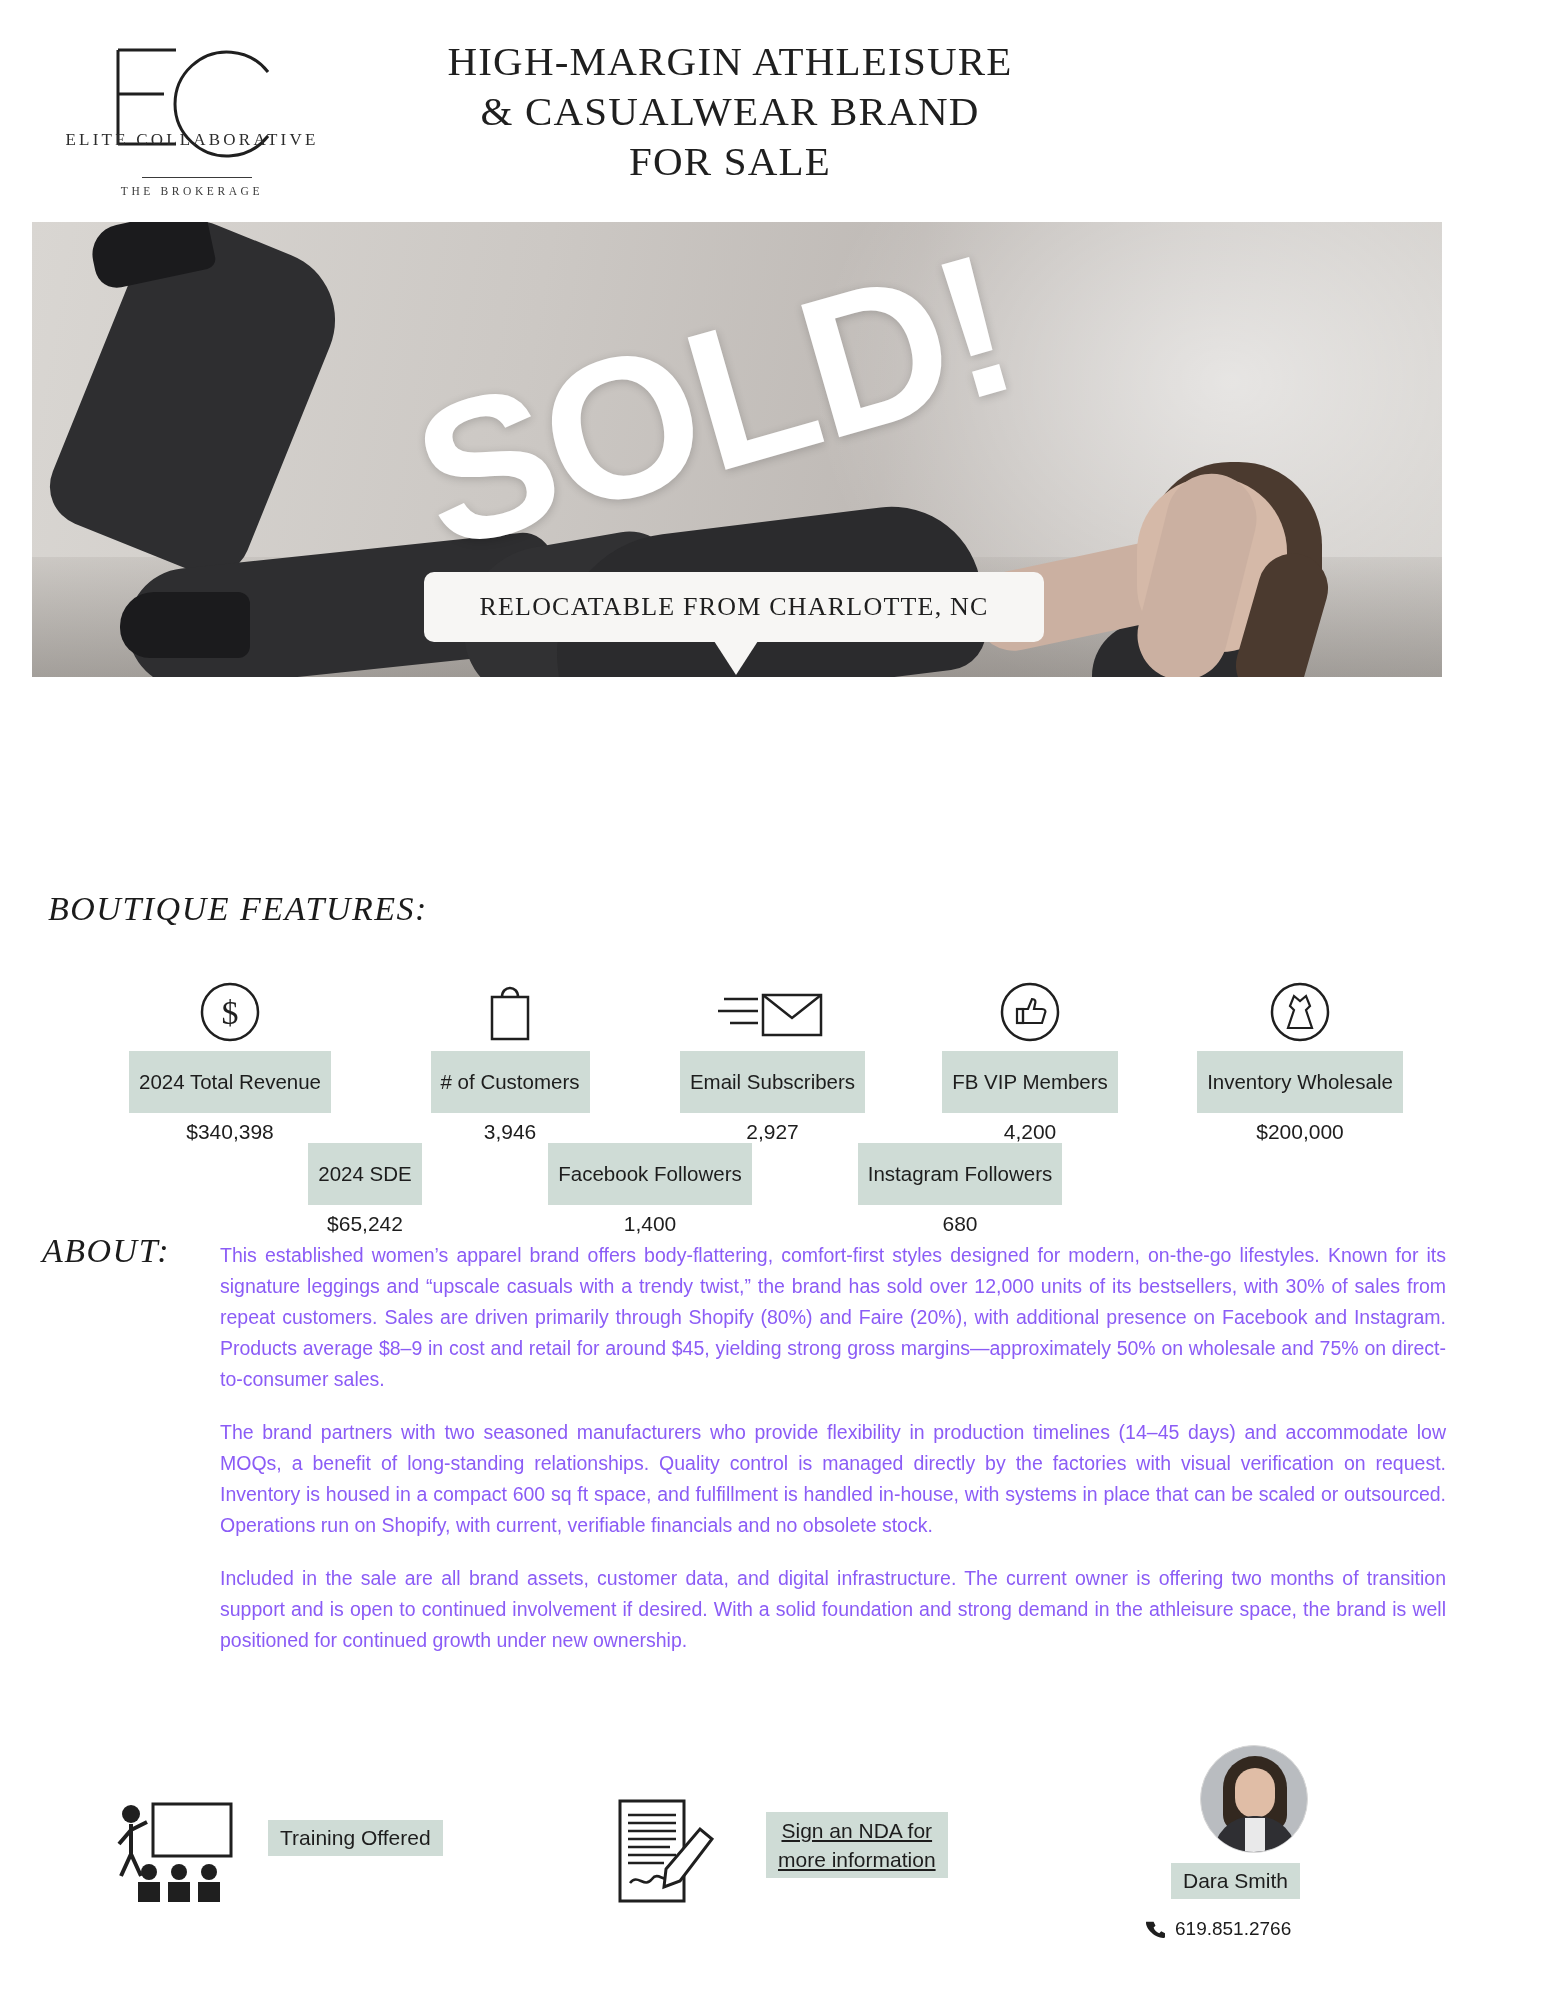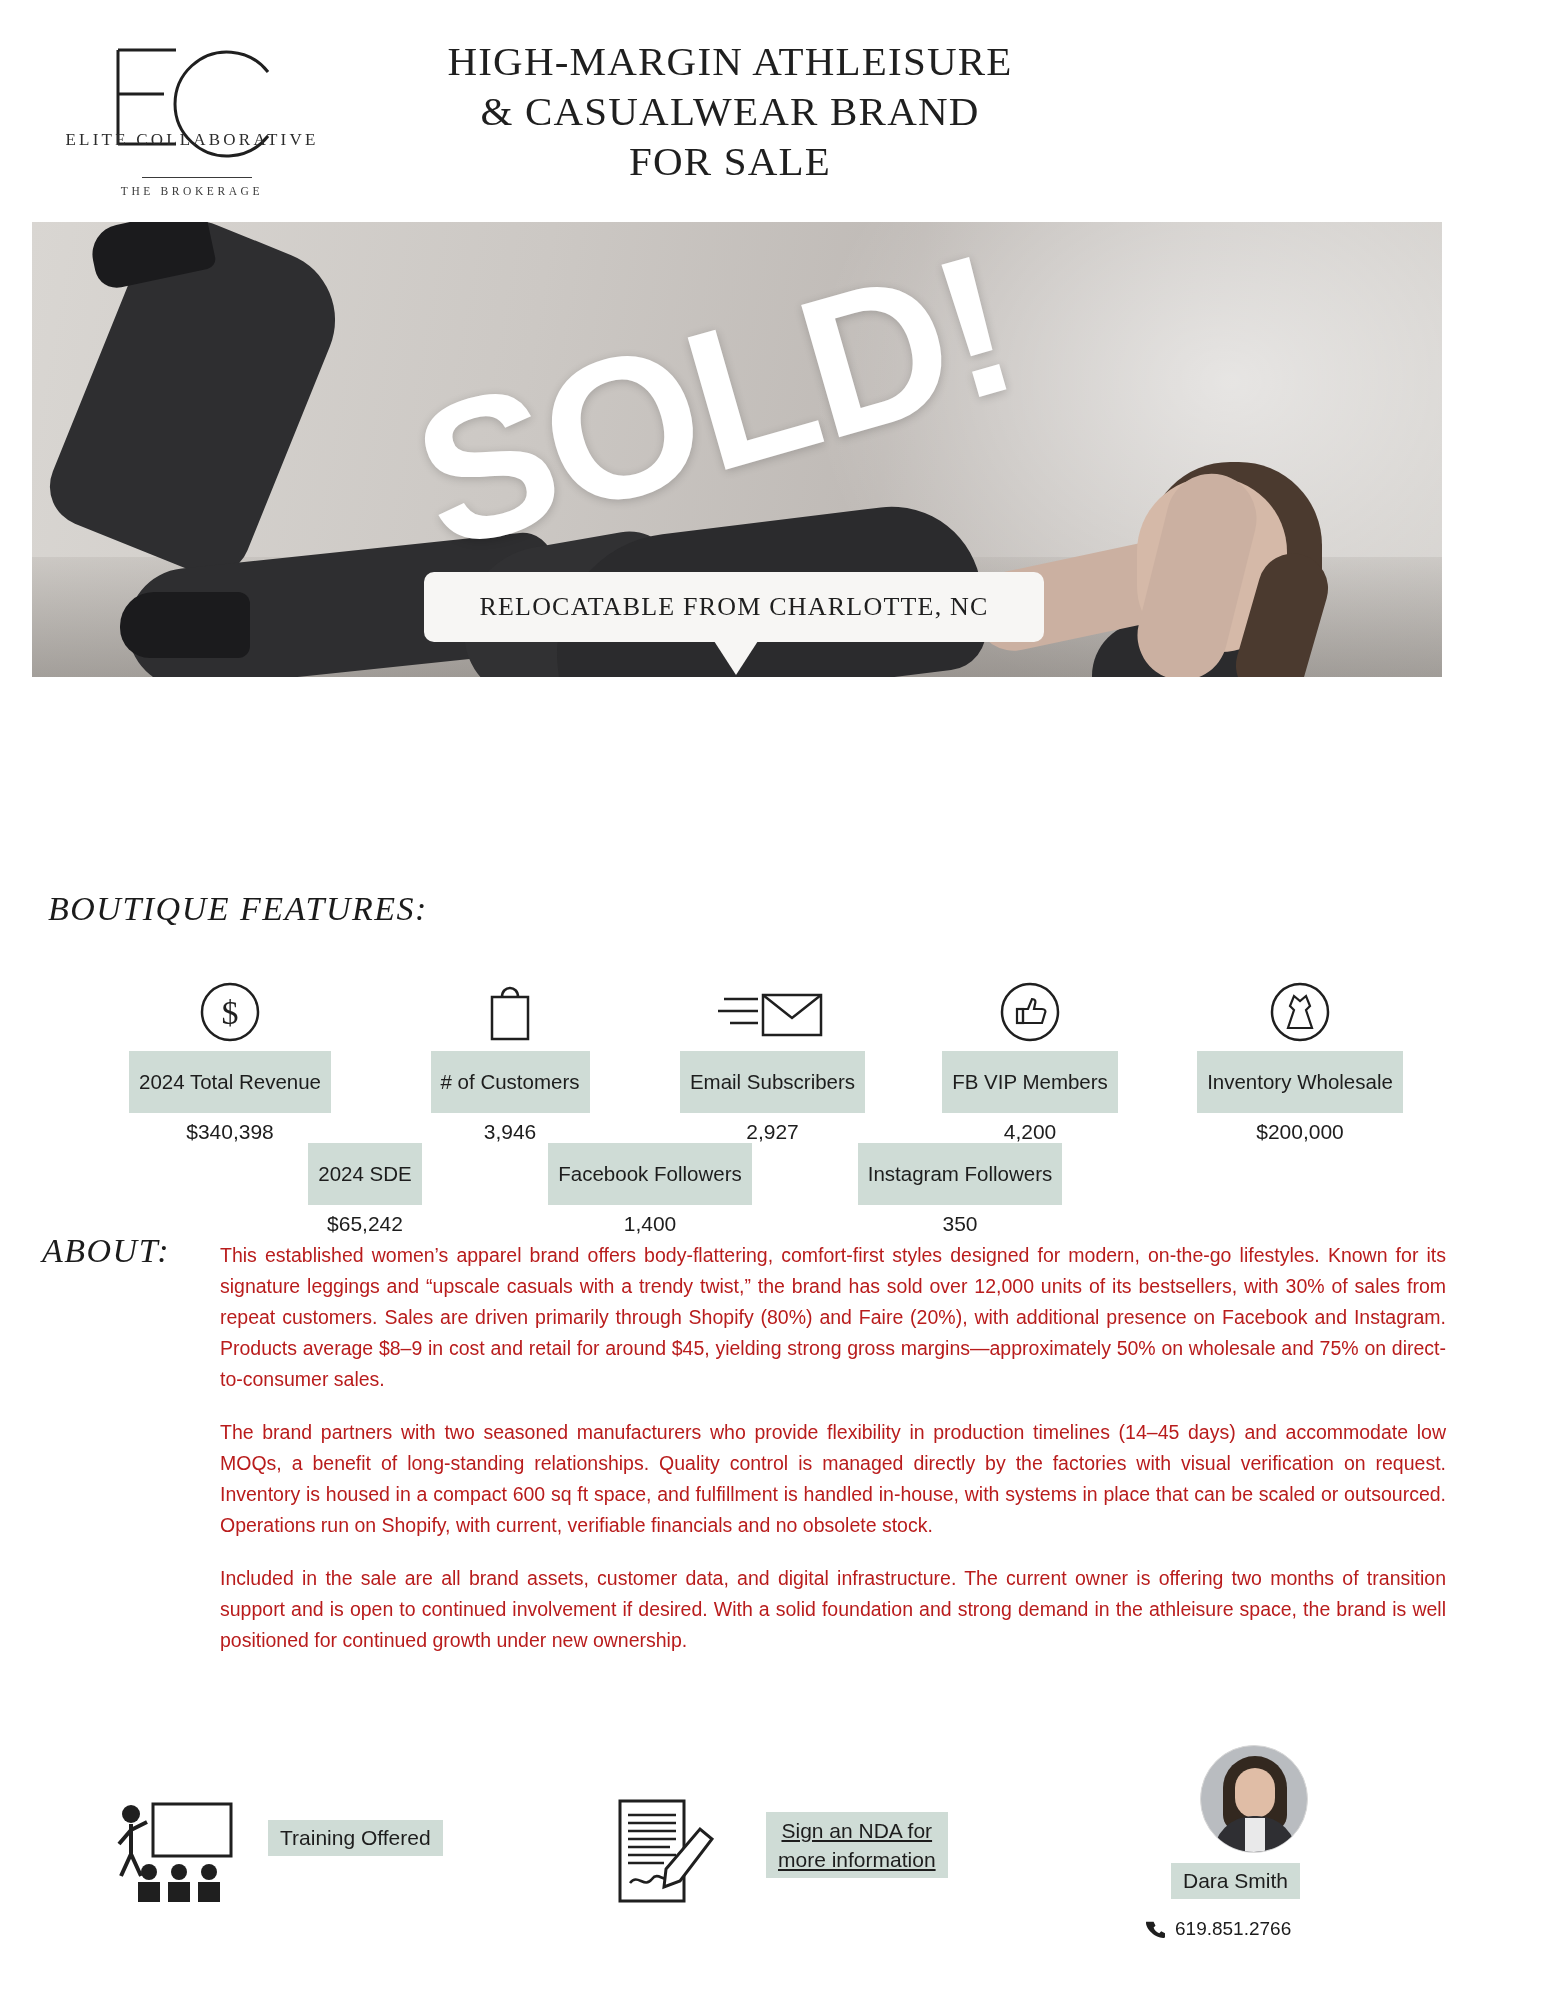--- a/index.html
+++ b/index.html
@@ -288,21 +288,21 @@
   }
 
   
   #about-title { left: 42px; top: 1232px; }
   .about-body {
     position: absolute;
     left: 220px; top: 1240px;
     width: 1226px;
     font-size: 19.5px;
     line-height: 31px;
-    color: #b91c1c;
+    color: #8b5cf6;
     text-align: justify;
   }
   .about-body p { margin-bottom: 22px; }
   .about-body p:last-child { margin-bottom: 16px; }
 
   
   .chip {
     position: absolute;
     background: #cfdcd6;
     color: #1d1d1d;
@@ -475,21 +475,21 @@
     <span class="val">$65,242</span>
   </div>
 
   <div class="feat" style="left:500px; top:1135px; width:300px;">
     <span class="lbl">Facebook Followers</span>
     <span class="val">1,400</span>
   </div>
 
   <div class="feat" style="left:810px; top:1135px; width:300px;">
     <span class="lbl">Instagram Followers</span>
-    <span class="val">350</span>
+    <span class="val">680</span>
   </div>
 
   <div class="section-title" id="about-title">ABOUT:</div>
   <div class="about-body">
     <p>This established women’s apparel brand offers body-flattering, comfort-first styles designed for modern, on-the-go lifestyles. Known for its signature leggings and “upscale casuals with a trendy twist,” the brand has sold over 12,000 units of its bestsellers, with 30% of sales from repeat customers. Sales are driven primarily through Shopify (80%) and Faire (20%), with additional presence on Facebook and Instagram. Products average $8–9 in cost and retail for around $45, yielding strong gross margins—approximately 50% on wholesale and 75% on direct-to-consumer sales.</p>
     <p>The brand partners with two seasoned manufacturers who provide flexibility in production timelines (14–45 days) and accommodate low MOQs, a benefit of long-standing relationships. Quality control is managed directly by the factories with visual verification on request. Inventory is housed in a compact 600 sq ft space, and fulfillment is handled in-house, with systems in place that can be scaled or outsourced. Operations run on Shopify, with current, verifiable financials and no obsolete stock.</p>
     <p>Included in the sale are all brand assets, customer data, and digital infrastructure. The current owner is offering two months of transition support and is open to continued involvement if desired. With a solid foundation and strong demand in the athleisure space, the brand is well positioned for continued growth under new ownership.</p>
   </div>
 
   <div style="position:absolute; left:105px; top:1800px;">

